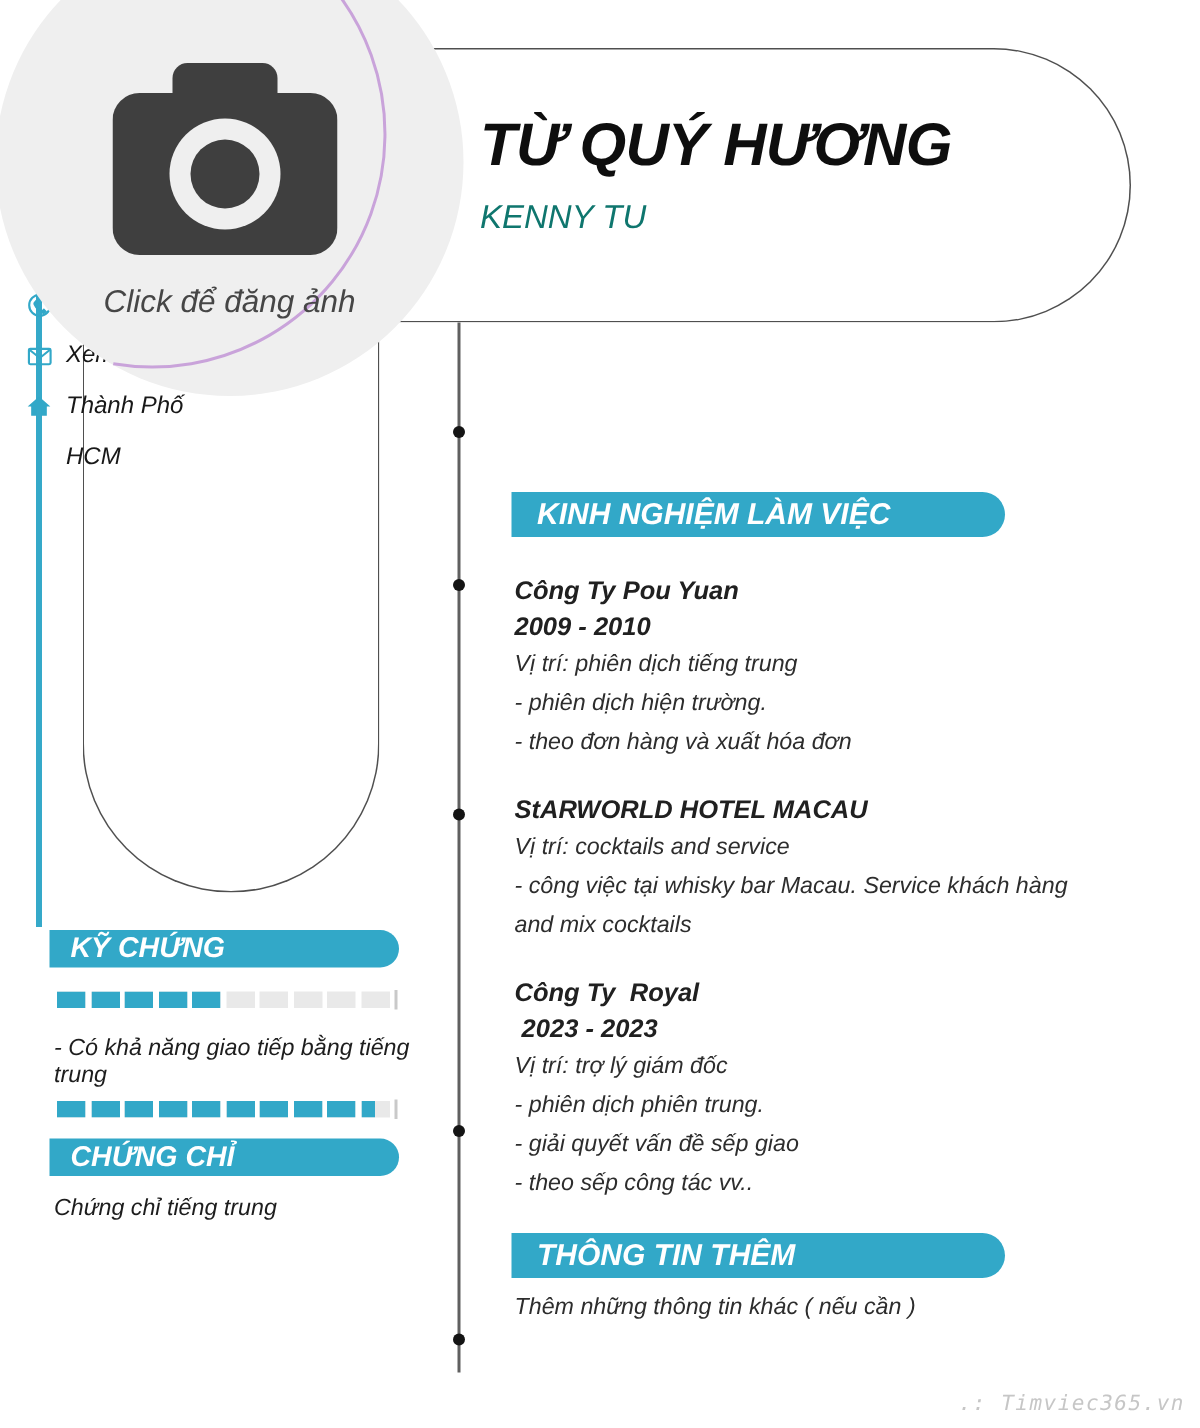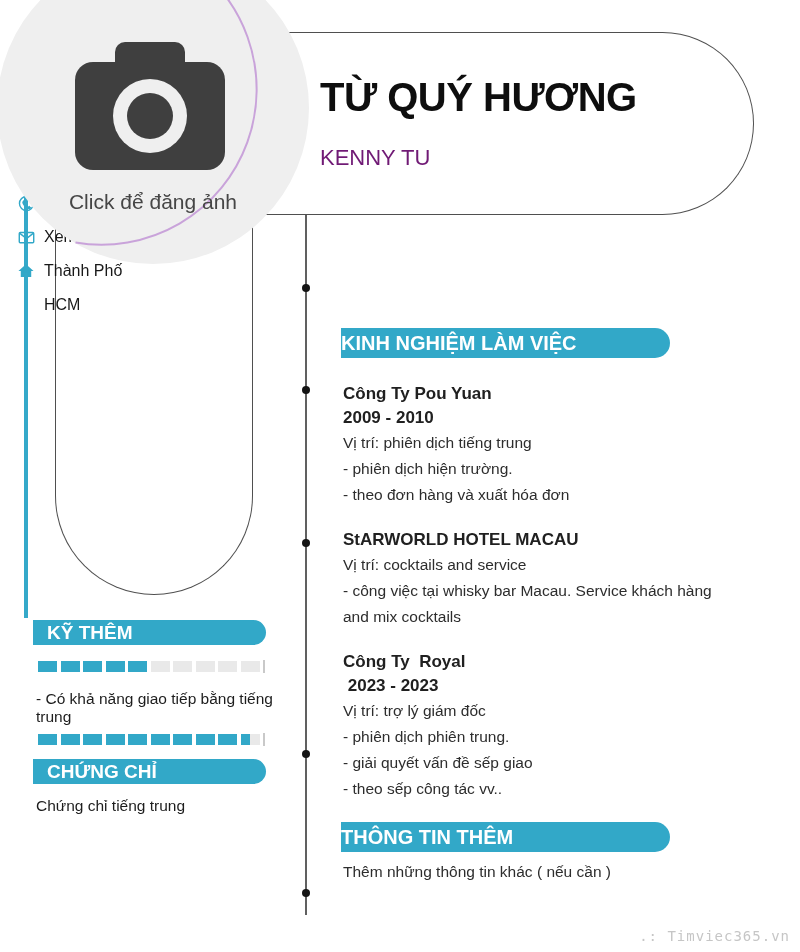--- a/index.html
+++ b/index.html
@@ -1,28 +1,28 @@
 <!DOCTYPE html>
 <html><head>
 <meta charset="utf-8">
 <style>
   html,body{margin:0;padding:0;background:#fff;}
   .page{position:relative;width:800px;height:952px;background:#ffffff;overflow:hidden;
-        font-family:"Liberation Sans", sans-serif;color:#222;}
+        font-family:"Liberation Sans", sans-serif;color:#222;font-style:italic;}
 
   
   .timeline-line{position:absolute;left:305px;top:215px;width:2px;height:700px;background:#606060;}
   .timeline-dot{position:absolute;left:302px;width:8px;height:8px;border-radius:50%;background:#141414;}
 
   
   .header-pill{position:absolute;left:150px;top:32px;width:604px;height:183px;background:#fff;
                border:1.4px solid #4f4f4f;border-left:none;border-radius:0 92px 92px 0;
                box-sizing:border-box;padding:42px 0 0 170px;z-index:1;}
   .name{font-size:40px;font-weight:bold;color:#0e0e0e;letter-spacing:-0.5px;white-space:pre-wrap;}
-  .subtitle{font-size:22px;color:#701a75;margin-top:25px;white-space:pre-wrap;}
+  .subtitle{font-size:22px;color:#0f766e;margin-top:12px;white-space:pre-wrap;}
 
   
   .info-box{position:absolute;left:55px;top:213px;width:198px;height:382px;box-sizing:border-box;
             border:1.4px solid #4f4f4f;border-top:none;border-radius:0 0 99px 99px;z-index:0;}
   .info-items{position:absolute;left:16px;top:118px;}
   .info-item{display:flex;align-items:flex-start;}
   .info-icon{width:20px;height:34px;display:flex;align-items:center;justify-content:center;flex:none;}
   .info-text{margin-left:8px;font-size:16px;color:#181818;line-height:34px;max-width:100px;}
 
   
@@ -33,21 +33,21 @@
                 background:#efefef;z-index:2;cursor:pointer;}
   .photo-arc{position:absolute;left:0;top:0;}
   .camera{position:absolute;left:78px;top:90px;}
   .photo-label{position:absolute;left:0;width:100%;top:238px;text-align:center;
                font-size:21px;color:#464646;}
 
   
   .banner{background:#32a8c8;color:#fff;font-weight:bold;box-sizing:border-box;}
   .banner-sm{width:233px;height:25px;line-height:25px;font-size:19px;padding-left:14px;
              border-radius:0 13px 13px 0;}
-  .banner-lg{width:329px;height:30px;line-height:30px;font-size:20px;
+  .banner-lg{width:329px;height:30px;line-height:30px;font-size:20px;padding-left:17px;
              border-radius:0 15px 15px 0;}
 
   
   .left-col{position:absolute;left:33px;top:620px;width:240px;z-index:1;}
   .skill{margin-top:15px;}
   .skill + .skill{margin-top:17px;}
   .skill-label{font-size:15.5px;color:#1d1d1d;line-height:18px;margin-left:3px;}
   .bar{display:flex;gap:3.5px;align-items:center;margin-left:5px;margin-top:7px;height:13px;}
   .seg{width:19px;height:11px;background:#e9e9e9;position:relative;overflow:hidden;flex:none;}
   .seg-fill{position:absolute;left:0;top:0;bottom:0;background:#32a8c8;}
@@ -150,21 +150,21 @@
       <rect x="40" y="0" width="70" height="34" rx="10" fill="#3f3f3f"></rect>
       <rect x="0" y="20" width="150" height="108" rx="18" fill="#3f3f3f"></rect>
       <circle cx="75" cy="74" r="37" fill="#efefef"></circle>
       <circle cx="75" cy="74" r="23" fill="#3f3f3f"></circle>
     </svg>
     <div class="photo-label">Click để đăng ảnh</div>
   </div>
 
   <div class="left-col">
     <div class="banner banner-sm">
-      <span>KỸ THÊM</span>
+      <span>KỸ CHỨNG</span>
     </div>
     <div id="skills-list">
   <div class="skill">
     <div class="bar">
             <div class="seg">
               <div class="seg-fill" style="width: 100%;"></div>
             </div>
             <div class="seg">
               <div class="seg-fill" style="width: 100%;"></div>
             </div>

